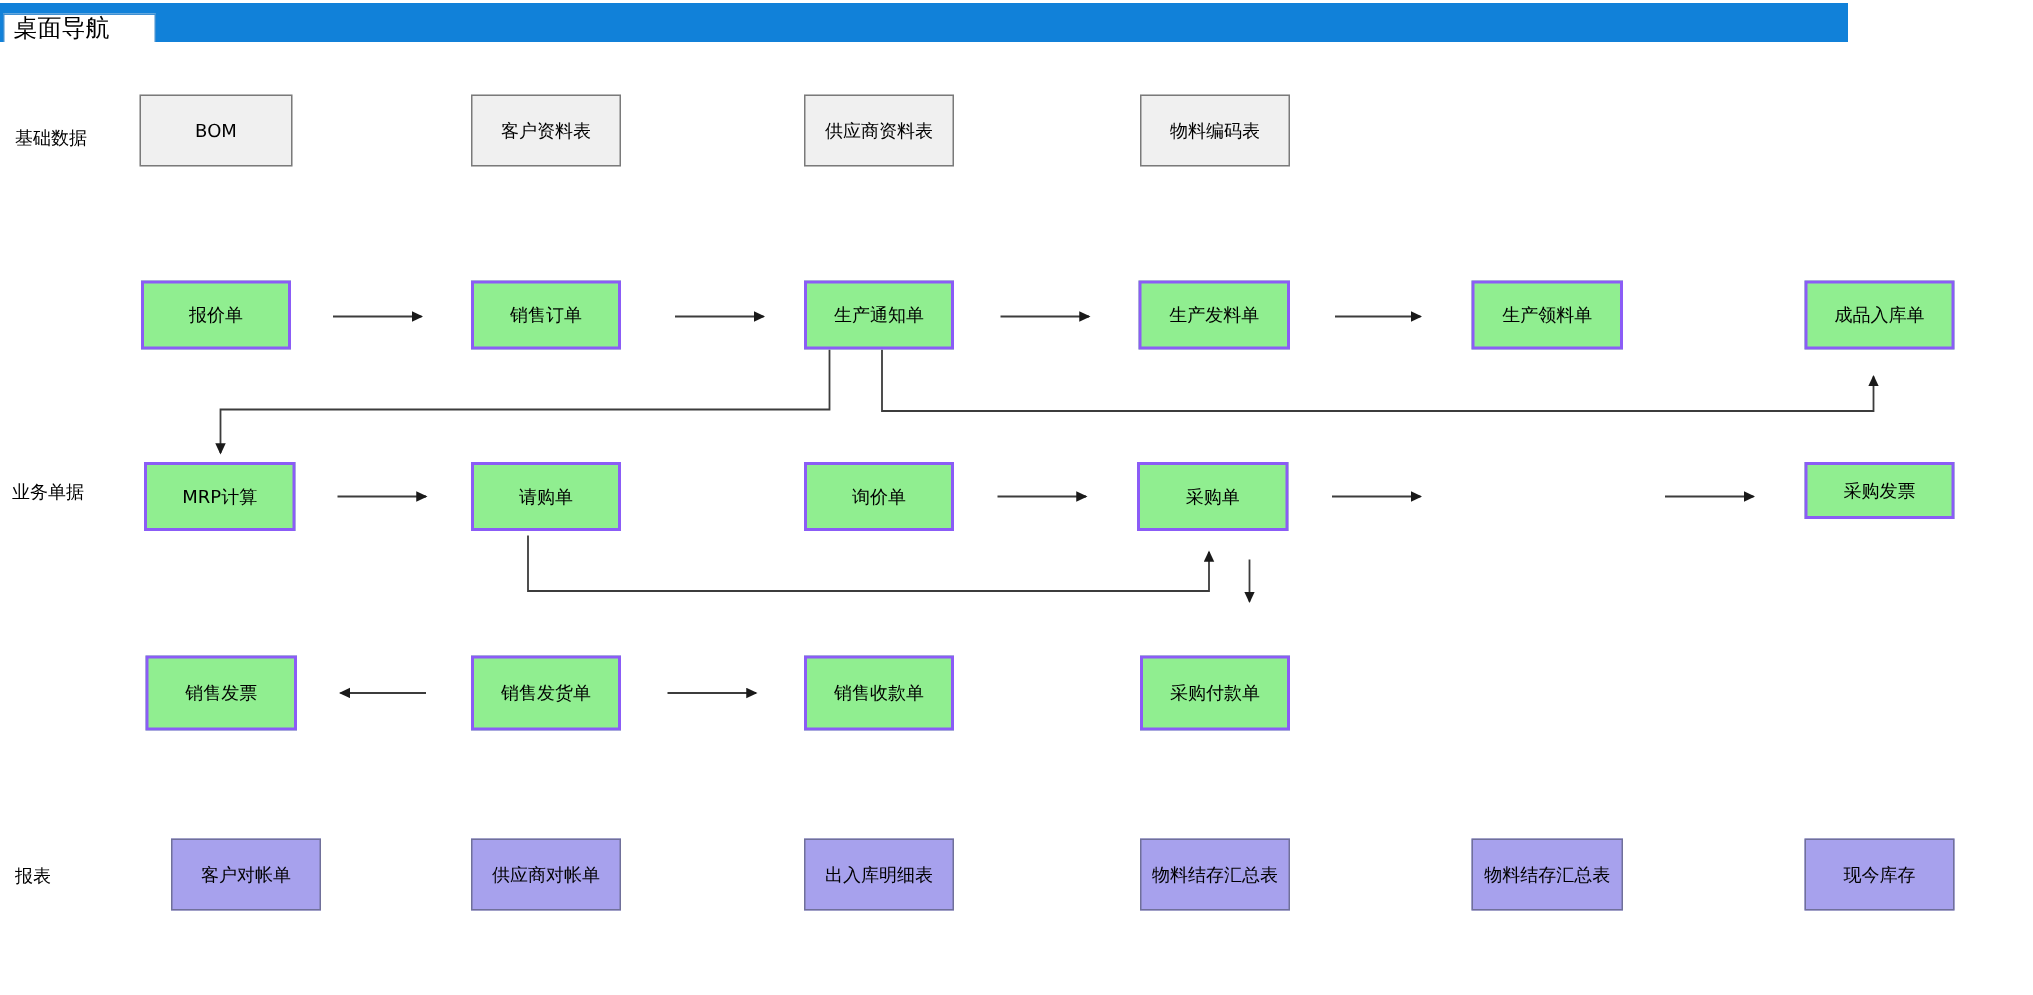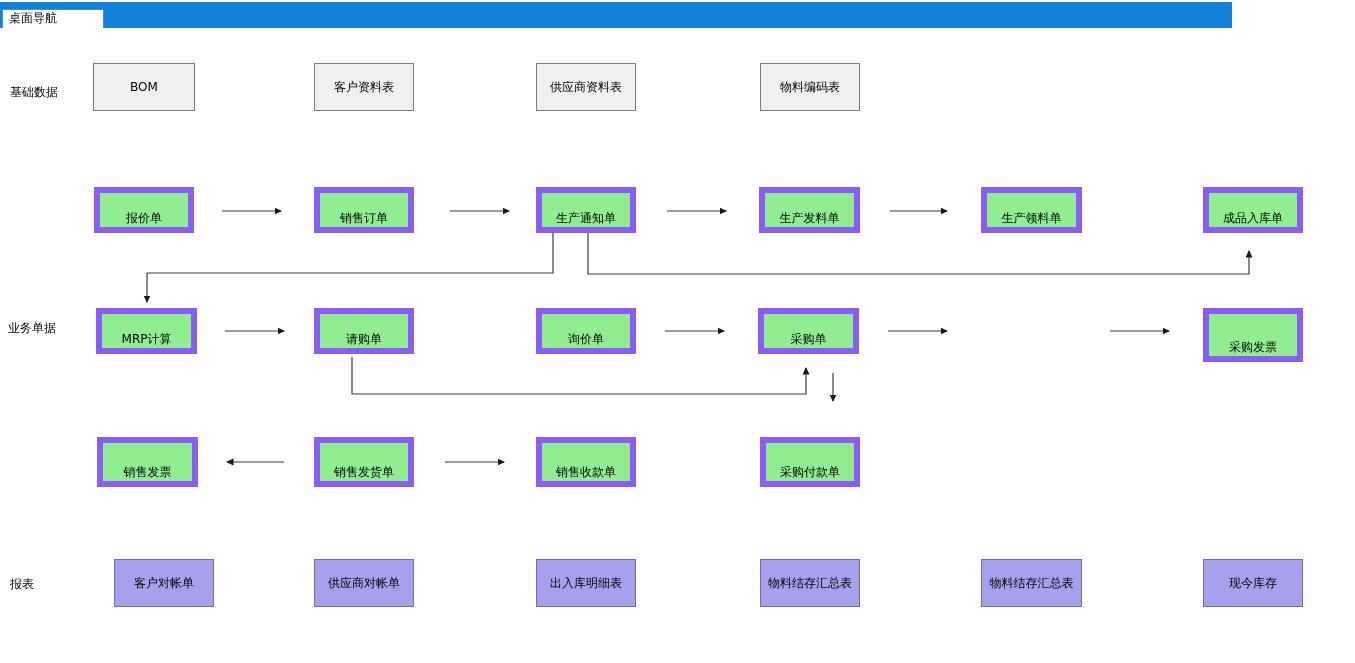--- a/index.html
+++ b/index.html
@@ -18,21 +18,21 @@
     height: 26px;
     background: var(--bar-color, #1181d9);
   }
   .tab {
     position: absolute;
     left: 2px; top: 9px;
     width: 102px; height: 19px;
     background: #ffffff;
     border: 1px solid #3f8fd2;
     border-bottom: none;
-    font-size: 12px;
+    font-size: 16px;
     line-height: 17px;
     padding-left: 6px;
     color: #000000;
     cursor: default;
   }
   .canvas { position: absolute; inset: 0; }
   svg.lines {
     position: absolute;
     left: 0; top: 0;
     width: 1355px; height: 663px;
@@ -47,21 +47,21 @@
     position: absolute;
     display: flex;
     align-items: center;
     justify-content: center;
     font-size: 12px;
     color: #000000;
     cursor: pointer;
     text-align: center;
   }
   .node.base   { background: var(--base-fill, #f0f0f0);   border: 1px solid #7a7a7a; }
-  .node.doc    { background: var(--doc-fill, #90ee90);    border: 6px solid #8b5cf6; align-items: flex-end; }
+  .node.doc    { background: var(--doc-fill, #90ee90);    border: 2px solid #8b5cf6; }
   .node.report { background: var(--report-fill, #a7a1ed); border: 1px solid #70709a; }
   .row-label {
     position: absolute;
     font-size: 12px;
     color: #000000;
     white-space: nowrap;
   }
 </style>
 </head>
 <body>
@@ -128,21 +128,21 @@
       </div>
       <div class="node doc" style="left: 314px; top: 308px; width: 100px; height: 46px;">
         <span>请购单</span>
       </div>
       <div class="node doc" style="left: 536px; top: 308px; width: 100px; height: 46px;">
         <span>询价单</span>
       </div>
       <div class="node doc" style="left: 758px; top: 308px; width: 101px; height: 46px;">
         <span>采购单</span>
       </div>
-      <div class="node doc" style="left: 1203px; top: 308px; width: 100px; height: 54px;">
+      <div class="node doc" style="left: 1203px; top: 308px; width: 100px; height: 38px;">
         <span>采购发票</span>
       </div>
       <div class="node doc" style="left: 97px; top: 437px; width: 101px; height: 50px;">
         <span>销售发票</span>
       </div>
       <div class="node doc" style="left: 314px; top: 437px; width: 100px; height: 50px;">
         <span>销售发货单</span>
       </div>
       <div class="node doc" style="left: 536px; top: 437px; width: 100px; height: 50px;">
         <span>销售收款单</span>

